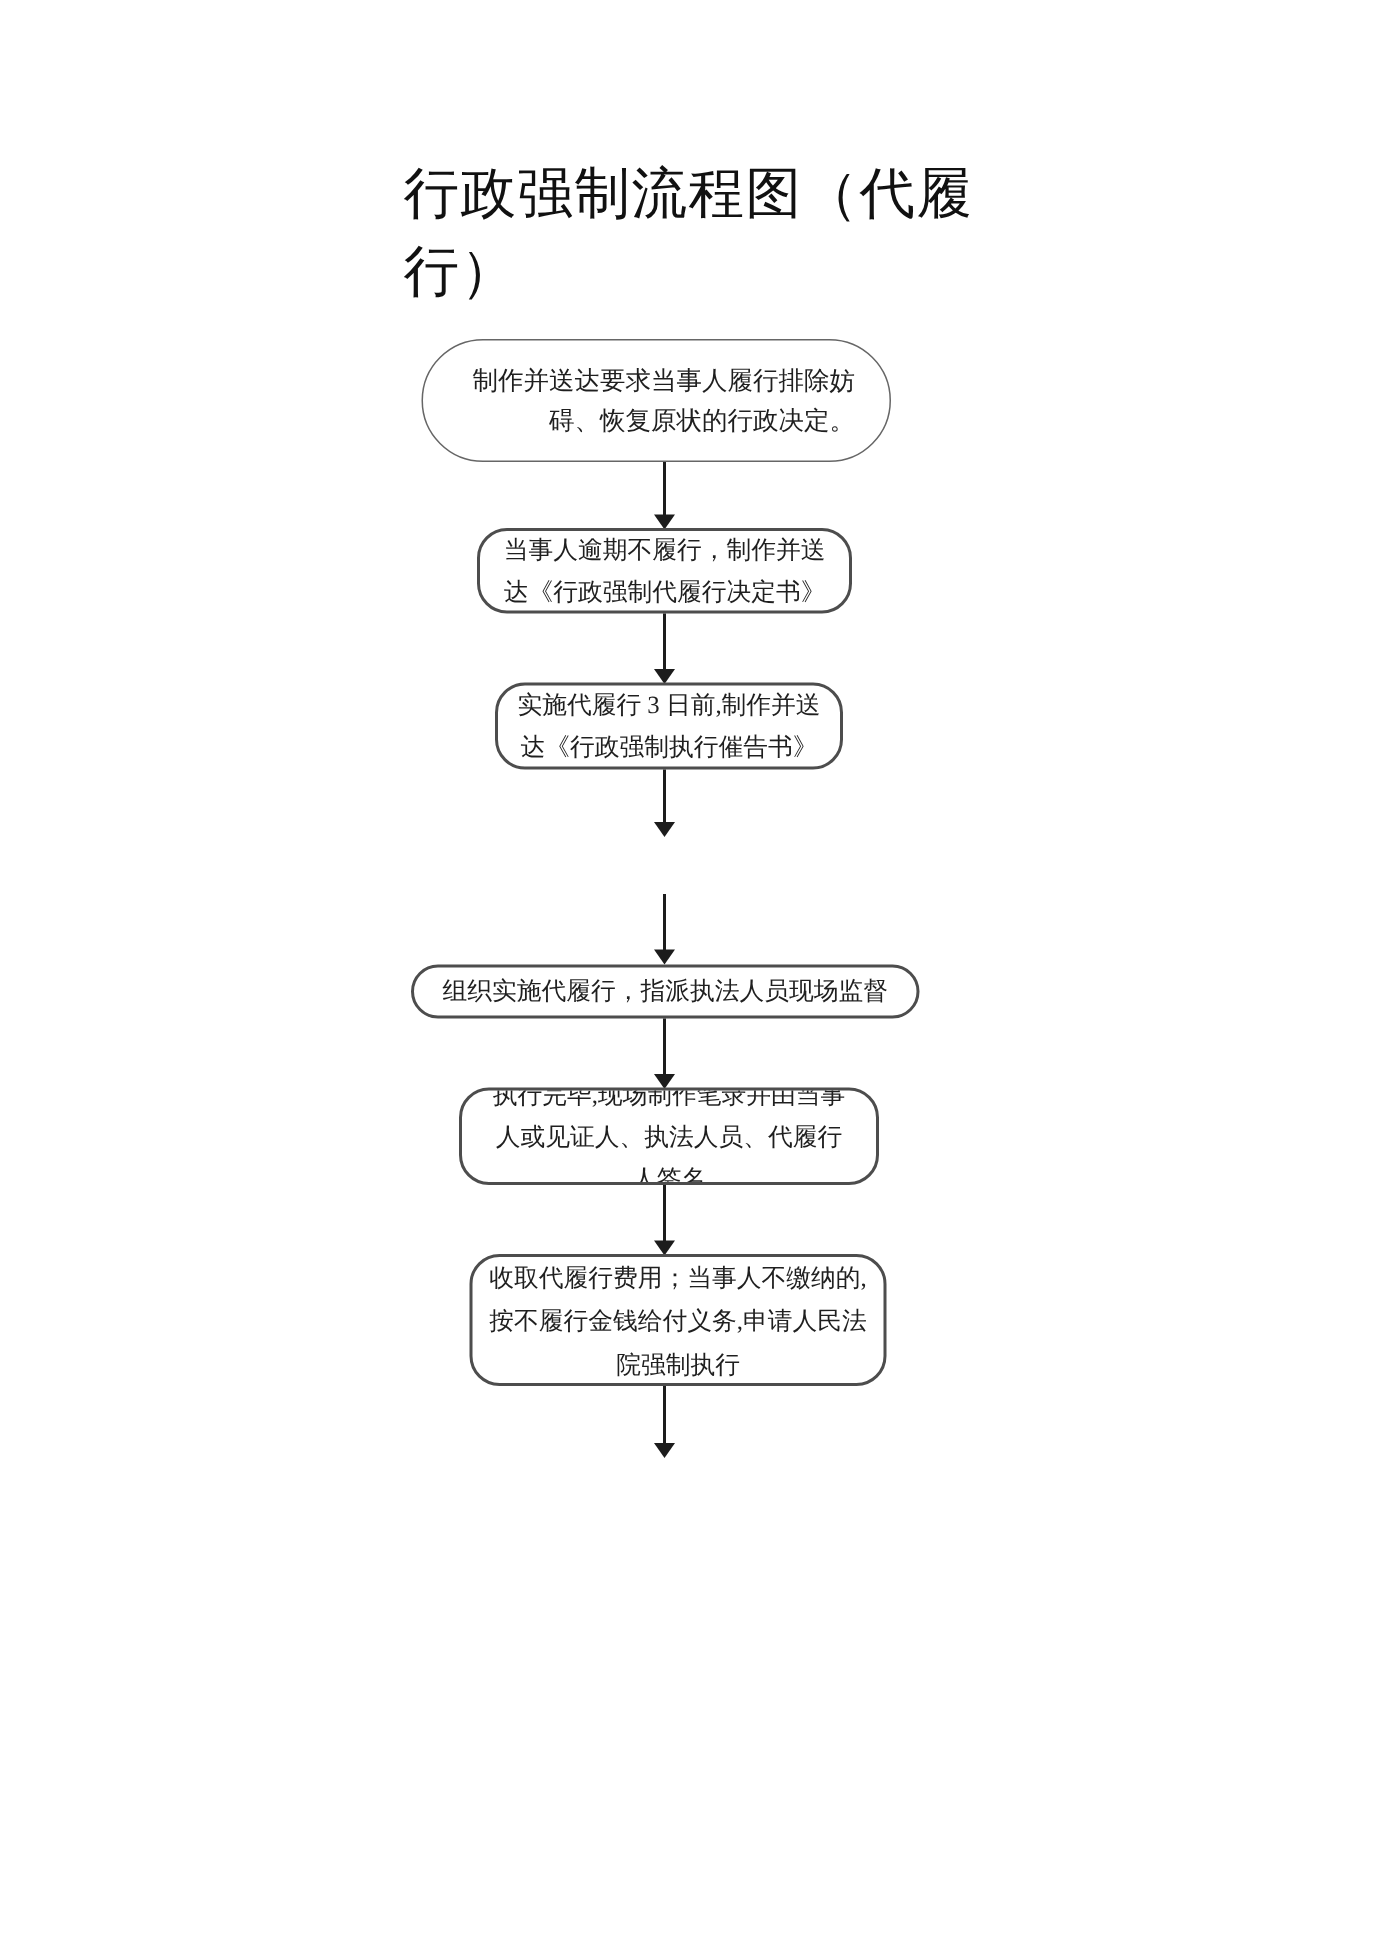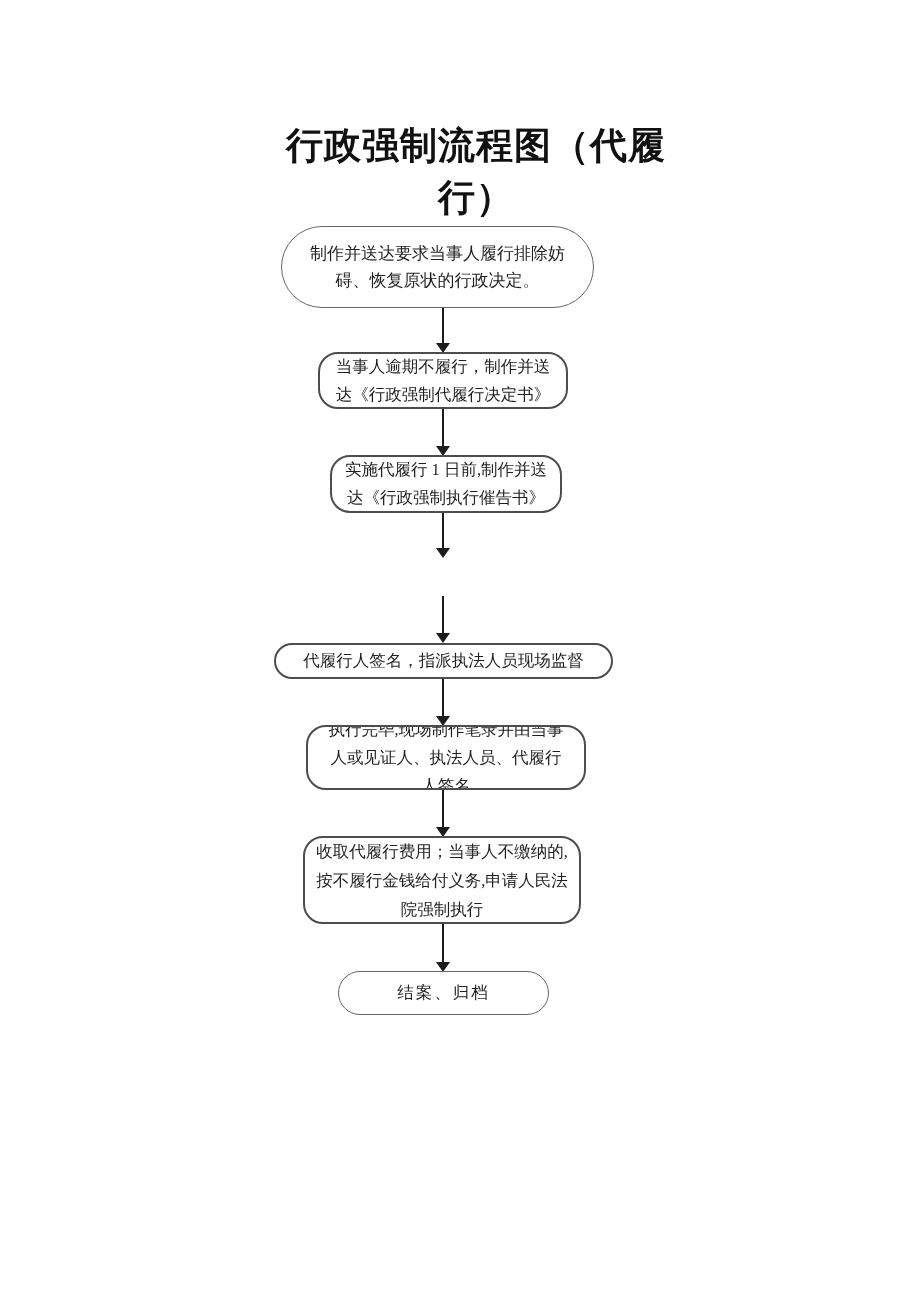--- a/index.html
+++ b/index.html
@@ -16,25 +16,24 @@
     overflow: hidden;
     font-family: "Liberation Serif", "DejaVu Serif", serif;
     color: #222222;
   }
   .doc-title {
     position: absolute;
     top: 104px;
     left: 50%;
     transform: translateX(-50%);
     width: 382px;
-    margin: 16px;
+    margin: 0;
     font-size: 37px;
     line-height: 52px;
-    font-weight: 700;
-    text-align: center;
+    font-weight: 400;
     color: #111111;
     letter-spacing: 1px;
   }
   .node {
     position: absolute;
     box-sizing: border-box;
     display: flex;
     align-items: center;
     justify-content: center;
     background: #ffffff;
@@ -46,28 +45,28 @@
   }
   .node .txt { display: block; width: 100%; }
   .process { border: 2px solid #4d4d4d; text-align: center; }
   .terminator { border: 1.5px solid #666666; text-align: center; }
 
   .n-start {
     left: 281px; top: 226px; width: 313px; height: 82px;
     border-radius: 42px;
     padding: 16px 23px;
     font-size: 17px; line-height: 27px;
-    text-align: center;
+    text-align: right;
   }
   .n-step1 { left: 318px; top: 352px; width: 250px; height: 57px; padding: 0 8px; }
   .n-step2 { left: 330px; top: 455px; width: 232px; height: 58px; padding: 0 8px; }
   .n-step3 { left: 318px; top: 557px; width: 249px; height: 39px; padding: 0 6px; white-space: nowrap; }
   .n-step4 { left: 274px; top: 643px; width: 339px; height: 36px; padding: 0 6px; white-space: nowrap; }
   .n-step5 { left: 306px; top: 725px; width: 280px; height: 65px; padding: 0 20px; }
-  .n-step6 { left: 303px; top: 836px; width: 278px; height: 88px; padding: 0 6px; line-height: 29px; }
+  .n-step6 { left: 313px; top: 836px; width: 278px; height: 88px; padding: 0 6px; line-height: 29px; }
   .n-end {
     left: 338px; top: 971px; width: 211px; height: 44px;
     border-radius: 22px;
     padding: 0 10px;
     letter-spacing: 2px;
   }
 
   .arrow { position: absolute; left: 435px; width: 16px; }
   .arrow .shaft {
     position: absolute; left: 7px; top: 0; bottom: 8px;
@@ -107,36 +106,36 @@
   <div class="node process n-step1">
     <span class="txt">当事人逾期不履行，制作并送达《行政强制代履行决定书》</span>
   </div>
 
   <div class="arrow a2">
     <div class="shaft"></div>
     <div class="head"></div>
   </div>
 
   <div class="node process n-step2">
-    <span class="txt">实施代履行 1 日前,制作并送达《行政强制执行催告书》</span>
+    <span class="txt">实施代履行 3 日前,制作并送达《行政强制执行催告书》</span>
   </div>
 
   <div class="arrow a3">
     <div class="shaft"></div>
     <div class="head"></div>
   </div>
 
 
   <div class="arrow a4">
     <div class="shaft"></div>
     <div class="head"></div>
   </div>
 
   <div class="node process n-step4">
-    <span class="txt">代履行人签名，指派执法人员现场监督</span>
+    <span class="txt">组织实施代履行，指派执法人员现场监督</span>
   </div>
 
   <div class="arrow a5">
     <div class="shaft"></div>
     <div class="head"></div>
   </div>
 
   <div class="node process n-step5">
     <span class="txt">执行完毕,现场制作笔录并由当事人或见证人、执法人员、代履行人签名</span>
   </div>
@@ -148,17 +147,14 @@
 
   <div class="node process n-step6">
     <span class="txt">收取代履行费用；当事人不缴纳的,按不履行金钱给付义务,申请人民法院强制执行</span>
   </div>
 
   <div class="arrow a7">
     <div class="shaft"></div>
     <div class="head"></div>
   </div>
 
-  <div class="node terminator n-end">
-    <span class="txt">结案、归档</span>
-  </div>
 
 </div>
 
 </body></html>

